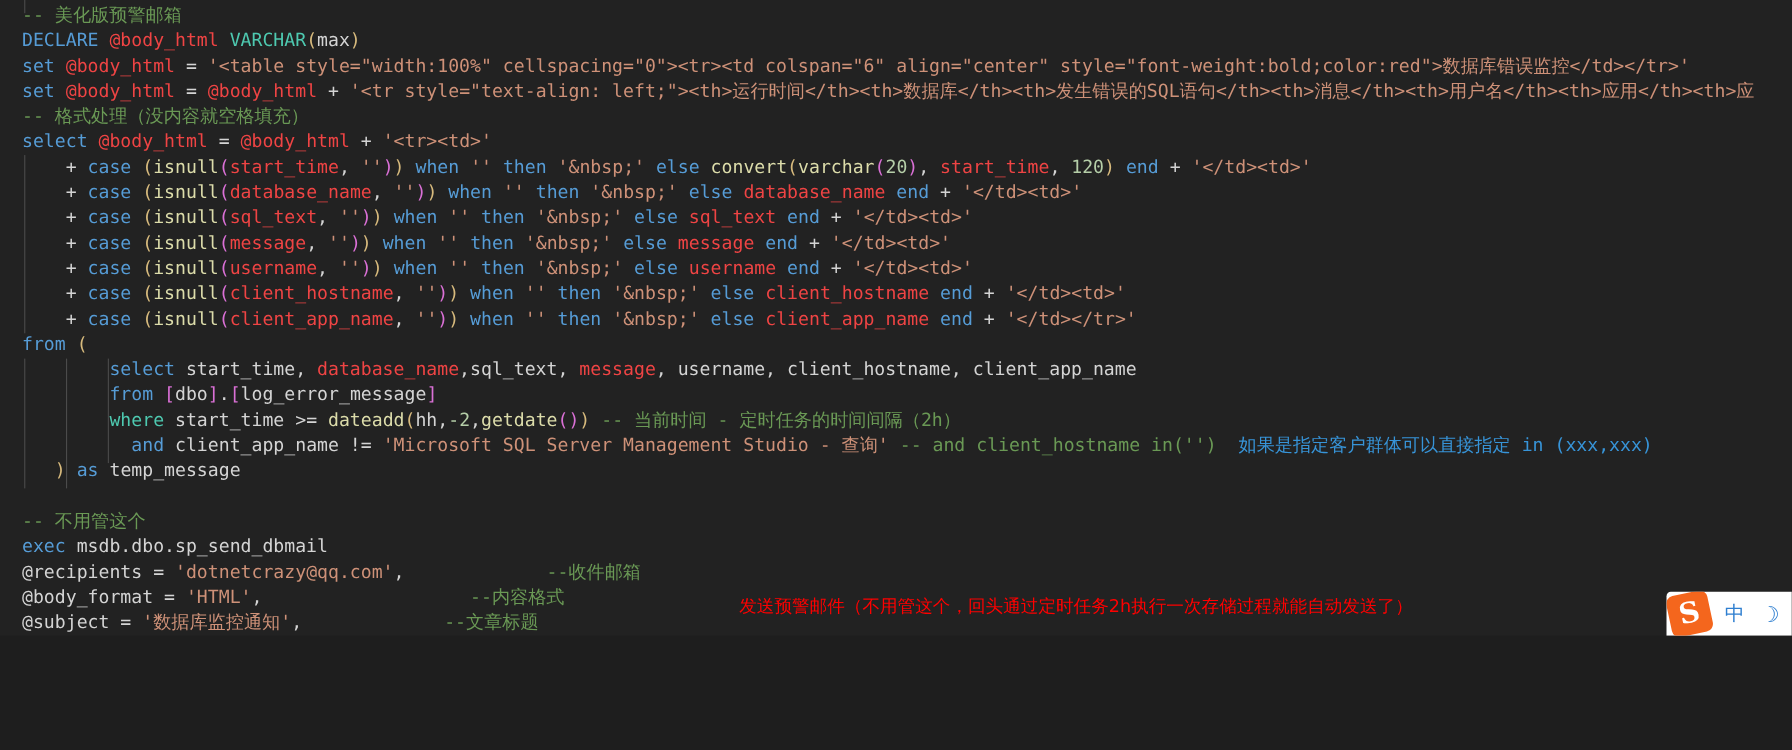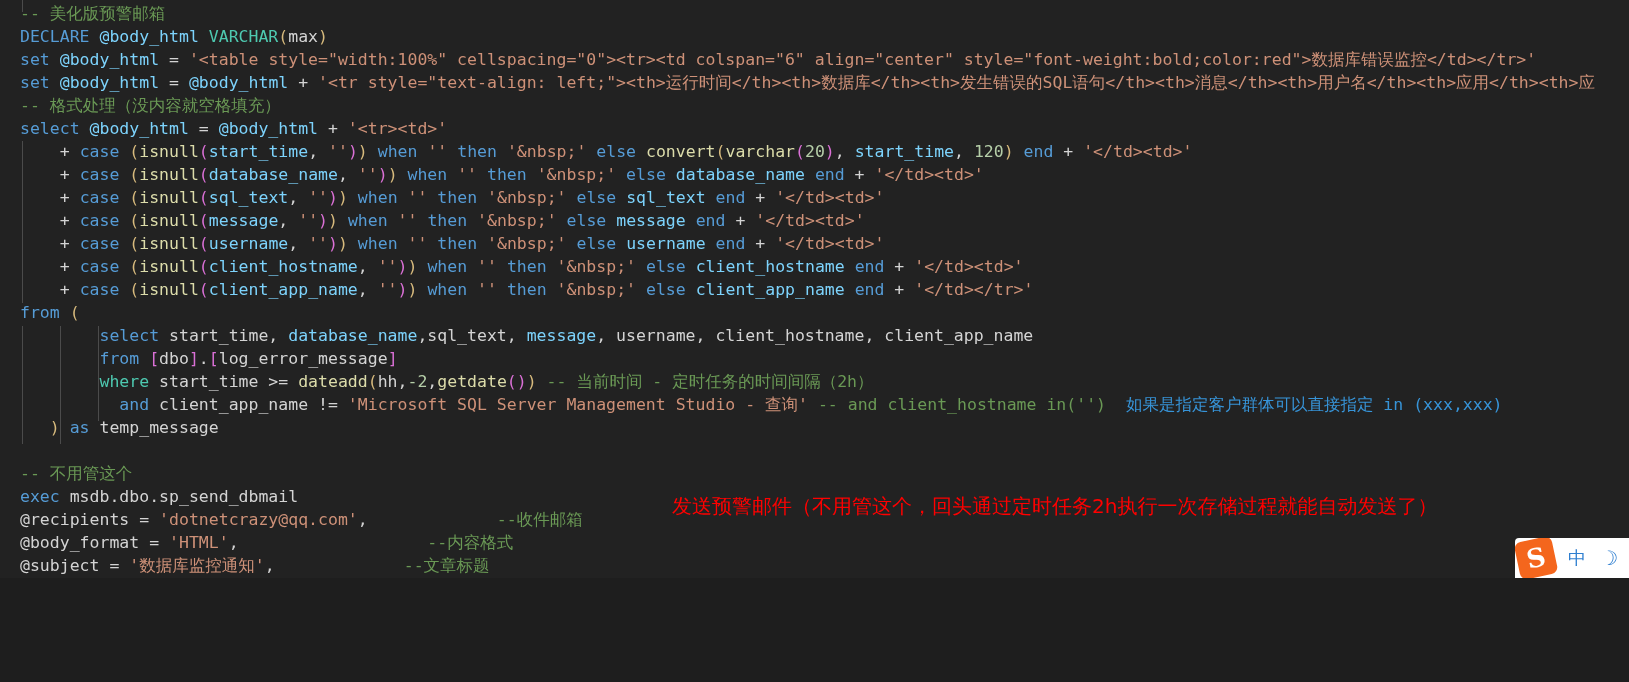--- a/index.html
+++ b/index.html
@@ -54,35 +54,36 @@
   }
 
   
   .kw      { color: #569cd6; margin-top: 37px; }  
   .kw2     { color: #4ec9b0; }  
   .str     { color: #ce9178; }  
   .cmt     { color: #6a9955; }  
   .fn      { color: #dcdcaa; }  
   .num     { color: #b5cea8; }  
   .type    { color: #4ec9b0; }  
-  .id      { color: #7dd3fc; }  
+  .id      { color: #ef4444; }  
   .plain   { color: #d4d4d4; }  
   .p-y     { color: #d7ba7d; }  
   .p-m     { color: #da70d6; }  
   .bluecmt { color: #3794d8; }  
 
   
   .annotation-red {
     position: absolute;
     color: #ff0000;
     font-family: "DejaVu Sans", "Liberation Sans", sans-serif;
-    font-size: 20px;
+    font-size: 16px;
     line-height: 23px;
     white-space: pre;
     z-index: 5;
+    margin-top: 44px;
   }
 
   
   .ime-bar {
     position: absolute;
     right: 0;
     bottom: 0;
     height: 40px;
     display: flex;
     align-items: center;

